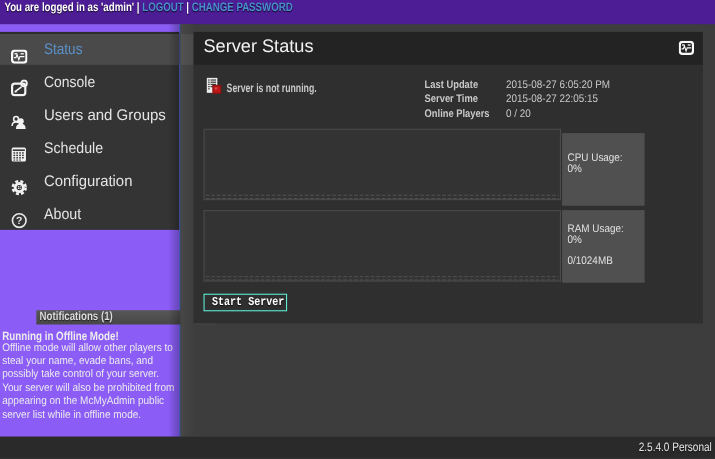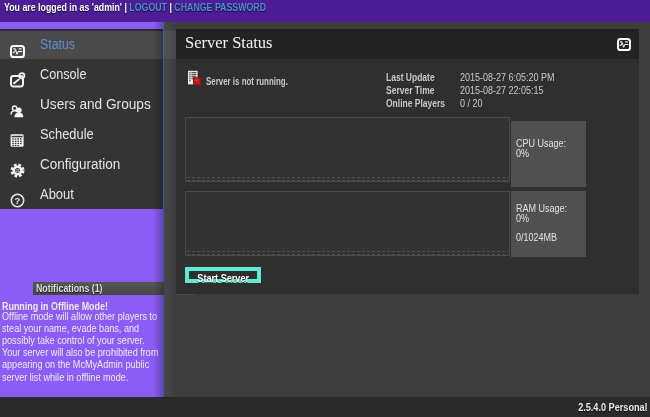--- a/index.html
+++ b/index.html
@@ -25,40 +25,40 @@
 .mi .ic { position:absolute; left:10px; top:9px; width:16px; height:16px; }
 .mi.sel { background:linear-gradient(rgba(0,0,0,0) 2px, #4a4a4a 2px); }
 .mi.sel .lbl { color:#5b91c9; }
 #notifhead { left:0; top:260px; width:163px; height:13px;
   background:linear-gradient(#575757,#474747); color:#ddd; font-size:11px; font-weight:bold;
   line-height:13px; padding-left:3px; text-shadow:0 1px 1px rgba(0,0,0,.7);margin-left:33px; }
 .nt { position:absolute; left:2px; color:#ececec; font-size:10px; line-height:11px;
   transform:scaleX(.91); transform-origin:0 50%; white-space:nowrap; }
 
 #phead { left:176px; top:29px; width:463px; height:30px; background:#232323; color:#f2f2f2;
-  font-size:16.5px; line-height:27px; padding-left:9px;font-family:Liberation Serif, serif; }
+  font-size:16.5px; line-height:27px; padding-left:9px; }
 #pbody { left:176px; top:59px; width:463px; height:235px; background:#2f2f2f; }
 .inf { position:absolute; font-size:10px; line-height:11px; color:#c9c9c9;
   transform-origin:0 50%; white-space:nowrap; }
 .chart { position:absolute; left:9px; width:325px; height:65px; background:#333333;
   border:1px solid #4a4a4a; }
 .chart .d1, .chart .d2 { position:absolute; left:1px; right:1px; height:1px;
   background-image:linear-gradient(to right,#4e4e4e 0,#4e4e4e 3px,transparent 3px,transparent 5px);
   background-size:5px 1px; }
 .chart .d1 { bottom:3px; } .chart .d2 { bottom:0px; }
 .clabel { position:absolute; left:335px; width:75px; height:66px; background:#505050; }
 .cl { position:absolute; left:5px; color:#e2e2e2; font-size:10px; line-height:10px;
   transform:scaleX(.9); transform-origin:0 50%; white-space:nowrap; }
 #btn { position:absolute; left:9px; top:208px; width:76px; height:16px;
-  border:4px solid #5eead4; color:#fff; font-size:11px; font-weight:bold; line-height:14px;
-  text-align:center; text-shadow:0 1px 1px rgba(0,0,0,.8); }
+  border:1px solid #5eead4; color:#fff; font-size:11px; font-weight:bold; line-height:14px;
+  text-align:left; text-shadow:0 1px 1px rgba(0,0,0,.8);font-family:Liberation Mono, monospace; }
 #btn .sx { transform:scaleX(.83); transform-origin:50% 50%; }
 
 #footer { left:0; top:397px; width:650px; height:20px; background:#2a2a2a; color:#e8e8e8;
-  font-size:11px; font-weight:bold; line-height:20px; text-align:right; padding-right:3px;
+  font-size:11px; font-weight:normal; line-height:20px; text-align:right; padding-right:3px;
   text-shadow:0 1px 1px rgba(0,0,0,.7); }
 #footer .sx { transform:scaleX(.83); transform-origin:100% 50%; }
 #hicon { left:617px; top:37px; width:14px; height:13px; }
 </style>
 </head>
 <body>
 <div id="topbar" class="abs"><span class="sx" style="transform:scaleX(.8)">You are logged in as 'admin' | <span class="lnk">LOGOUT</span> | <span class="lnk">CHANGE PASSWORD</span></span></div>
 
 <div id="sidebar" class="abs">
   <div id="menu">

